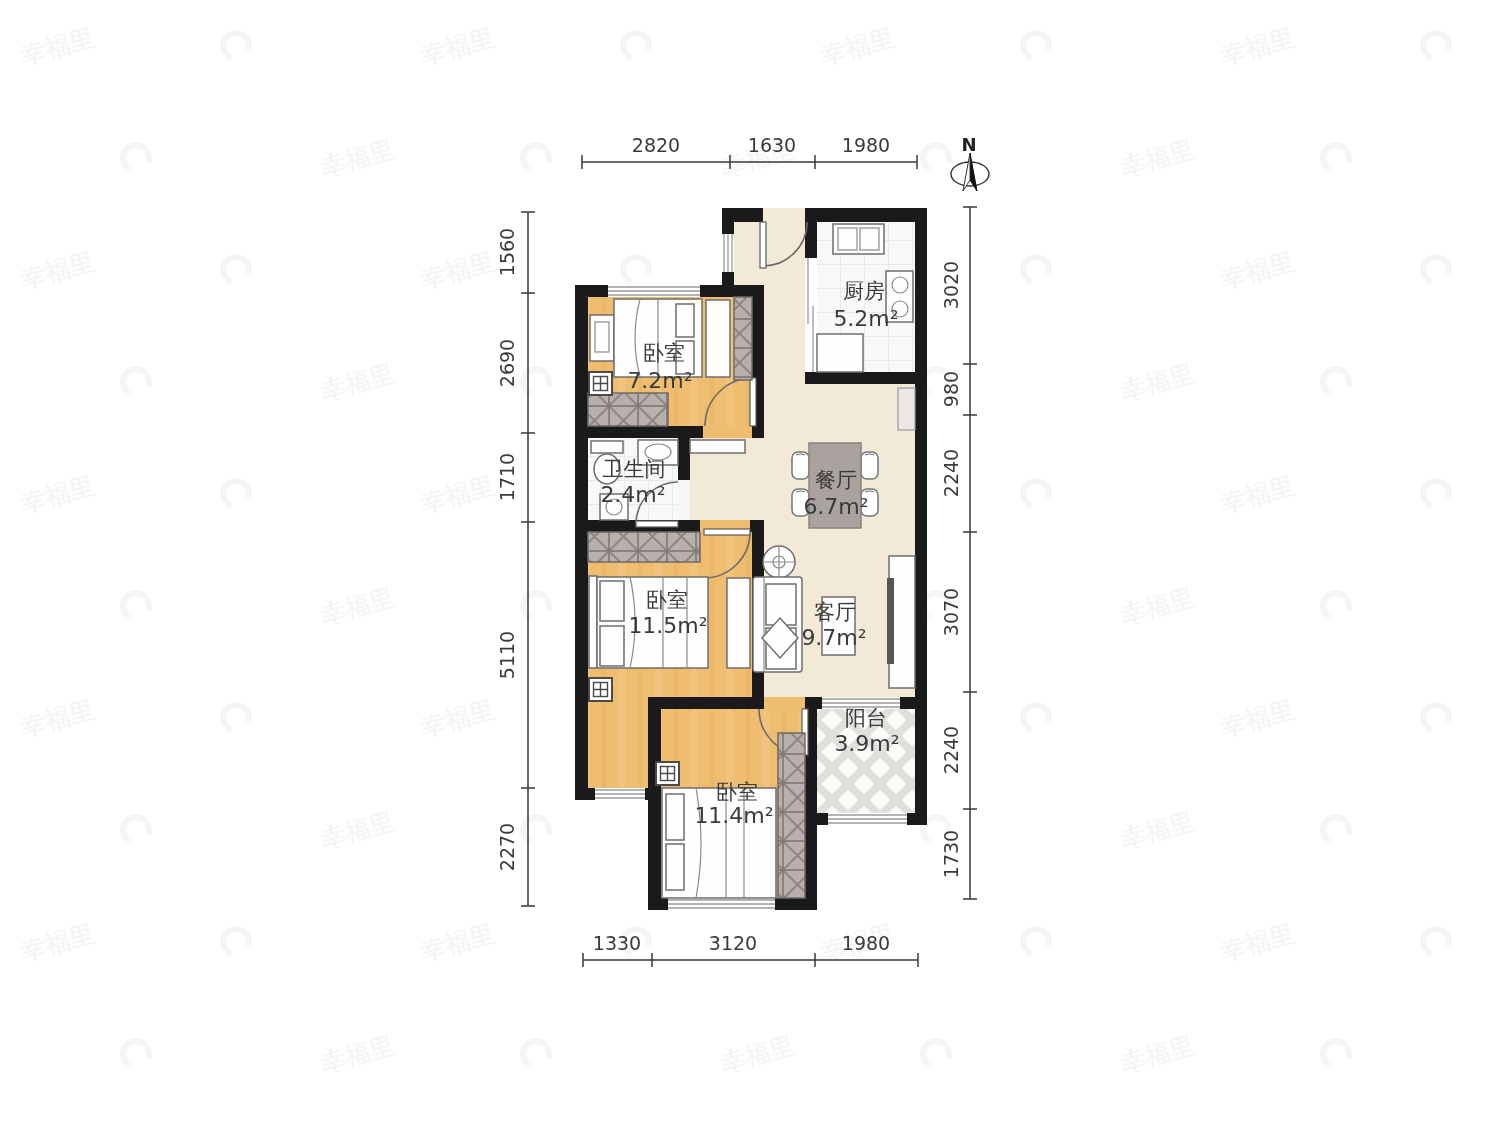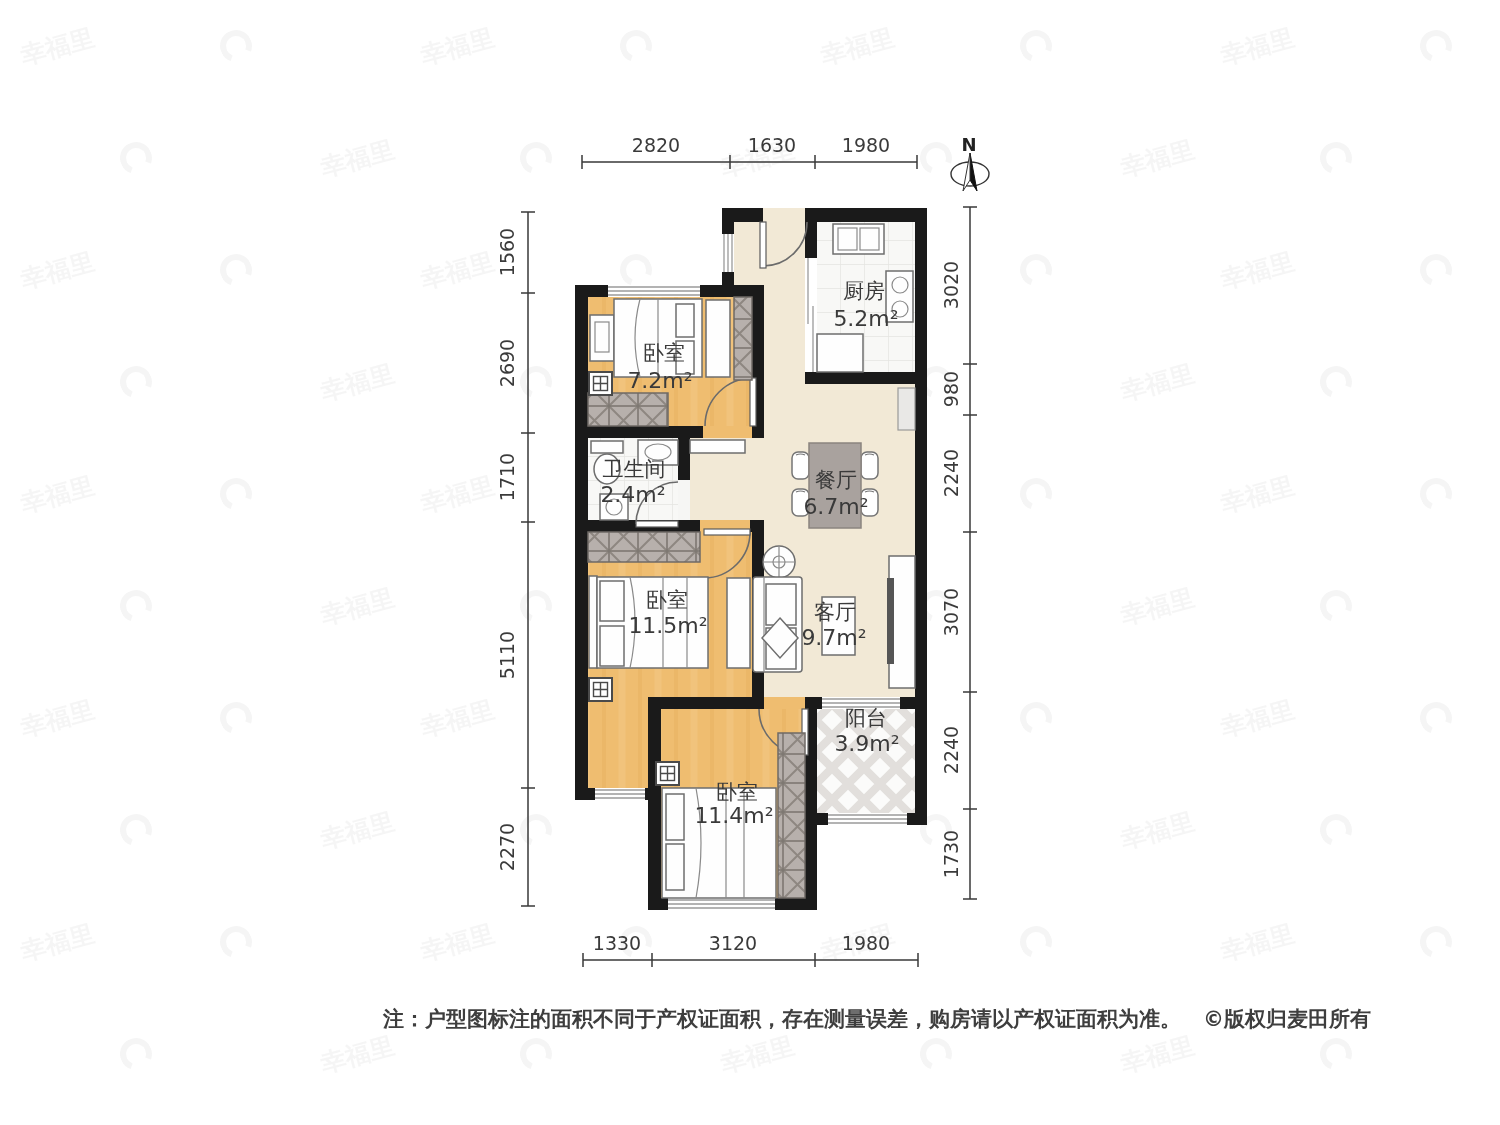--- a/index.html
+++ b/index.html
@@ -377,16 +377,13 @@
     </g>
 
     <g>
       <text class="north-text" text-anchor="middle" x="969" y="151">N</text>
       <ellipse cx="970" cy="174" rx="19" ry="12" fill="none" stroke="#333" stroke-width="1.4"></ellipse>
       <polygon points="970,153 977,191 970,180" fill="#111" stroke="#111" stroke-width="1"></polygon>
       <polygon points="970,153 963,191 970,180" fill="#ffffff" stroke="#333" stroke-width="1"></polygon>
     </g>
   </svg>
 
-  <div id="footer-note">
-    <span>注：户型图标注的面积不同于产权证面积，存在测量误差，购房请以产权证面积为准。</span><span class="copyright">©版权归麦田所有</span>
-  </div>
 </div>
 
 </body></html>

